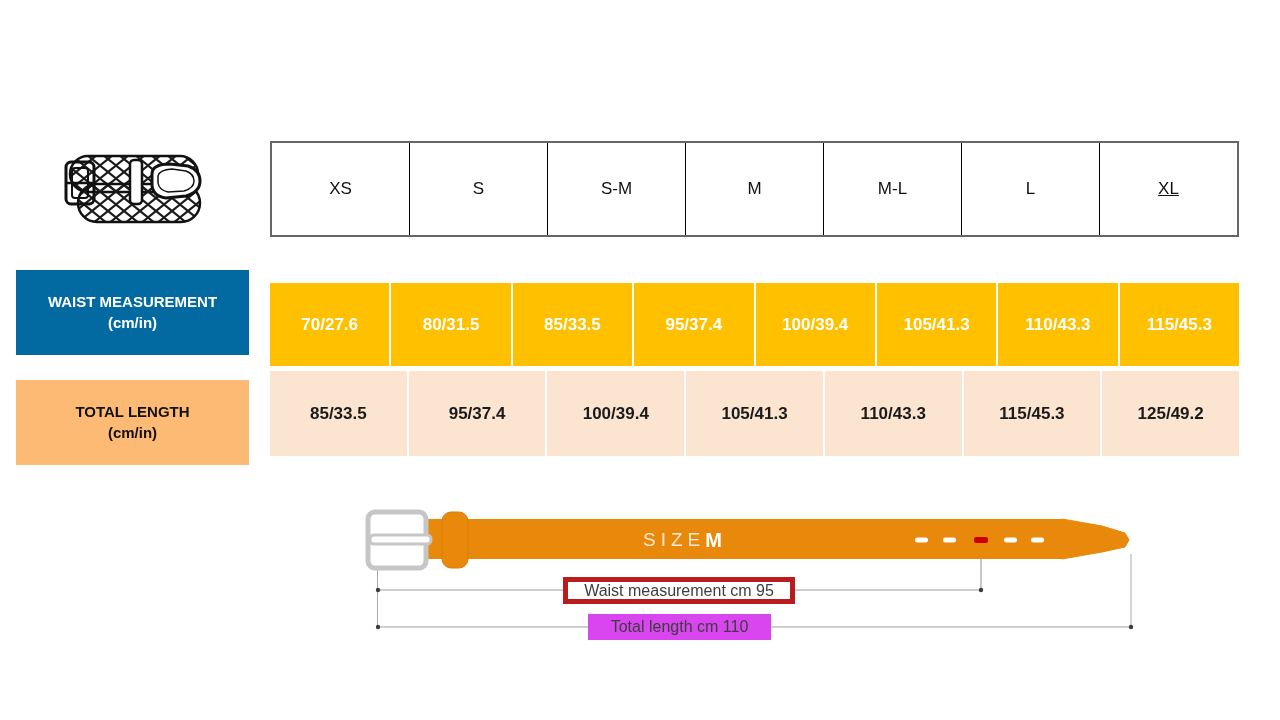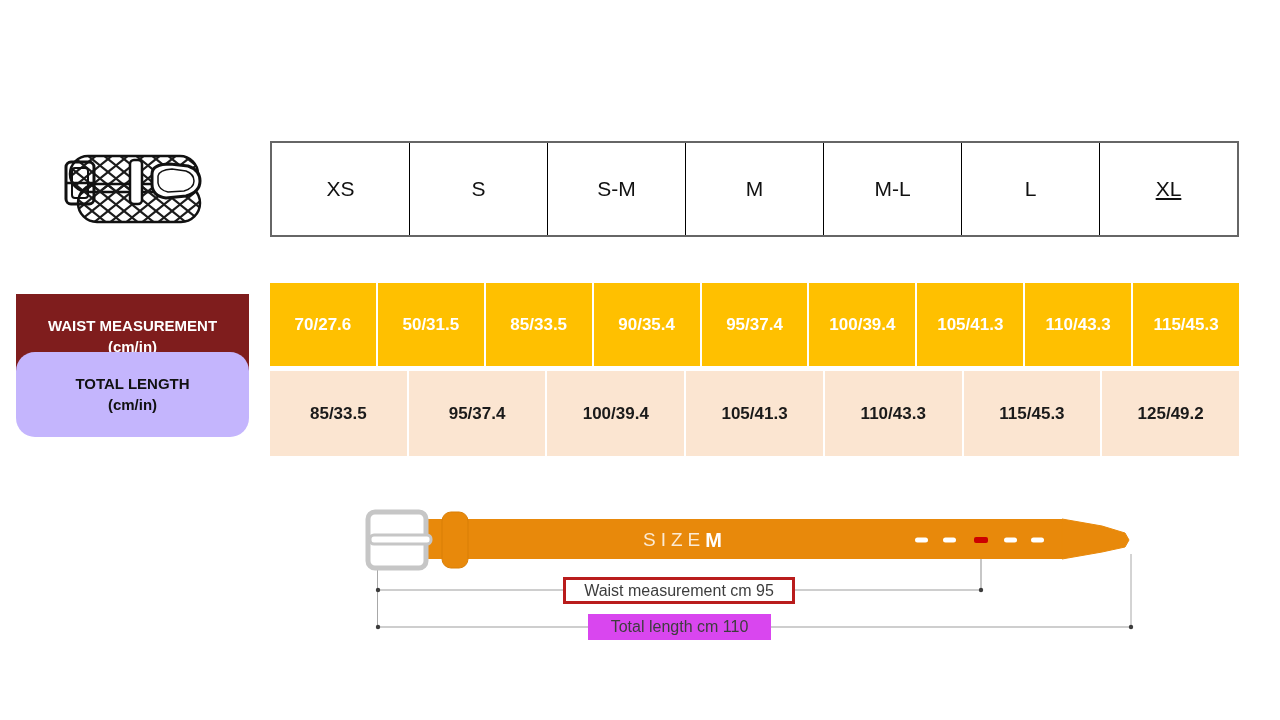--- a/index.html
+++ b/index.html
@@ -9,32 +9,32 @@
   
   .belt-icon { position: absolute; left: 60px; top: 146px; width: 152px; height: 88px; }
 
   
   .sizes-table {
     position: absolute; left: 270px; top: 141px; width: 969px; height: 96px;
     display: flex; border: 2px solid #666666; background: #ffffff;
   }
   .sizes-table .size-cell {
     flex: 1; display: flex; align-items: center; justify-content: center;
-    font-size: 21px; color: #111111; border-right: 1px solid #000000;
+    font-size: 17px; color: #111111; border-right: 1px solid #000000;
   }
   .sizes-table .size-cell:last-child { border-right: none; text-decoration: underline; }
 
   
   .row-label {
     position: absolute; left: 16px; width: 233px; height: 85px;
     display: flex; flex-direction: column; align-items: center; justify-content: center;
     font-weight: bold; font-size: 15px; line-height: 1.35; text-align: center;
   }
-  .row-label.waist { top: 294px; background: #7f1d1d; color: #ffffff; }
-  .row-label.length { top: 352px; background: #c4b5fd; color: #111111; border-radius: 19px; }
+  .row-label.waist { top: 270px; background: #0369a1; color: #ffffff; }
+  .row-label.length { top: 380px; background: #fdba74; color: #111111; }
 
   
   .value-row { position: absolute; left: 270px; width: 969px; display: flex; gap: 2px; }
   .value-row.waist { top: 283px; height: 83px; }
   .value-row.length { top: 371px; height: 85px; }
   .value-cell {
     flex: 1; display: flex; align-items: center; justify-content: center;
     font-weight: bold; font-size: 17px; text-align: center;
   }
   .value-row.waist .value-cell { background: #ffc000; color: #ffffff; }
@@ -46,21 +46,21 @@
 
   .size-text {
     position: absolute; left: 595px; top: 526px; width: 175px; height: 28px;
     display: flex; align-items: center; justify-content: center; 
   }
   .size-text .size-word { color: rgba(255,255,255,0.82); font-size: 19px; letter-spacing: 5px; }
   .size-text .size-letter { color: #ffffff; font-size: 20px; font-weight: bold; }
 
   .waist-callout {
     position: absolute; left: 563px; top: 577px; width: 232px; height: 27px;
-    background: #ffffff; border: 3px solid #b91c1c;
+    background: #ffffff; border: 5px solid #b91c1c;
     display: flex; align-items: center; justify-content: center;
     font-size: 16px; color: #3d3d3d;
   }
   .length-callout {
     position: absolute; left: 588px; top: 614px; width: 183px; height: 26px;
     background: #d946ef;
     display: flex; align-items: center; justify-content: center;
     font-size: 16px; color: #3d3d3d;
   }
 </style>
@@ -99,23 +99,22 @@
   <span>WAIST MEASUREMENT</span>
   <span>(cm/in)</span>
 </div>
 <div class="row-label length">
   <span>TOTAL LENGTH</span>
   <span>(cm/in)</span>
 </div>
 
 <div class="value-row waist">
   <div class="value-cell">70/27.6</div>
-  <div class="value-cell">50/31.5</div>
+  <div class="value-cell">80/31.5</div>
   <div class="value-cell">85/33.5</div>
-  <div class="value-cell">90/35.4</div>
   <div class="value-cell">95/37.4</div>
   <div class="value-cell">100/39.4</div>
   <div class="value-cell">105/41.3</div>
   <div class="value-cell">110/43.3</div>
   <div class="value-cell">115/45.3</div>
 </div>
 
 <div class="value-row length">
   <div class="value-cell">85/33.5</div>
   <div class="value-cell">95/37.4</div>

